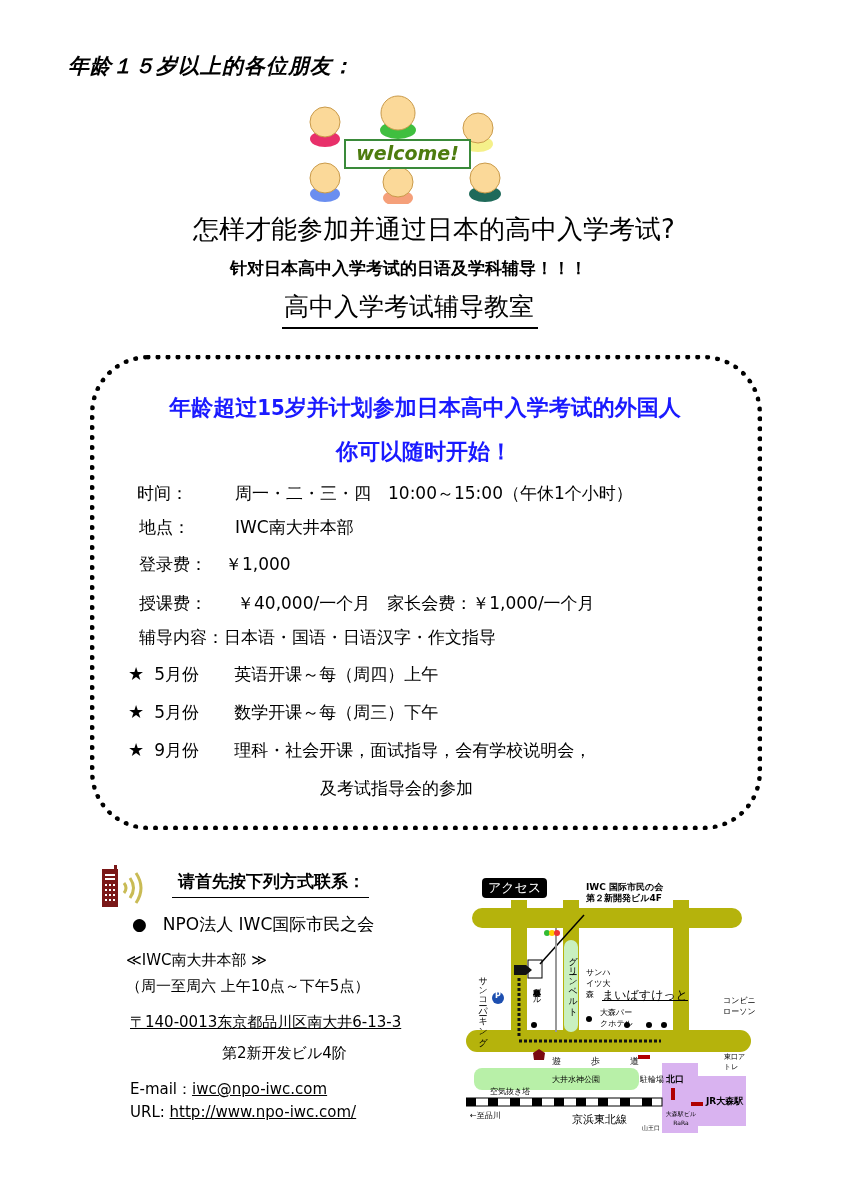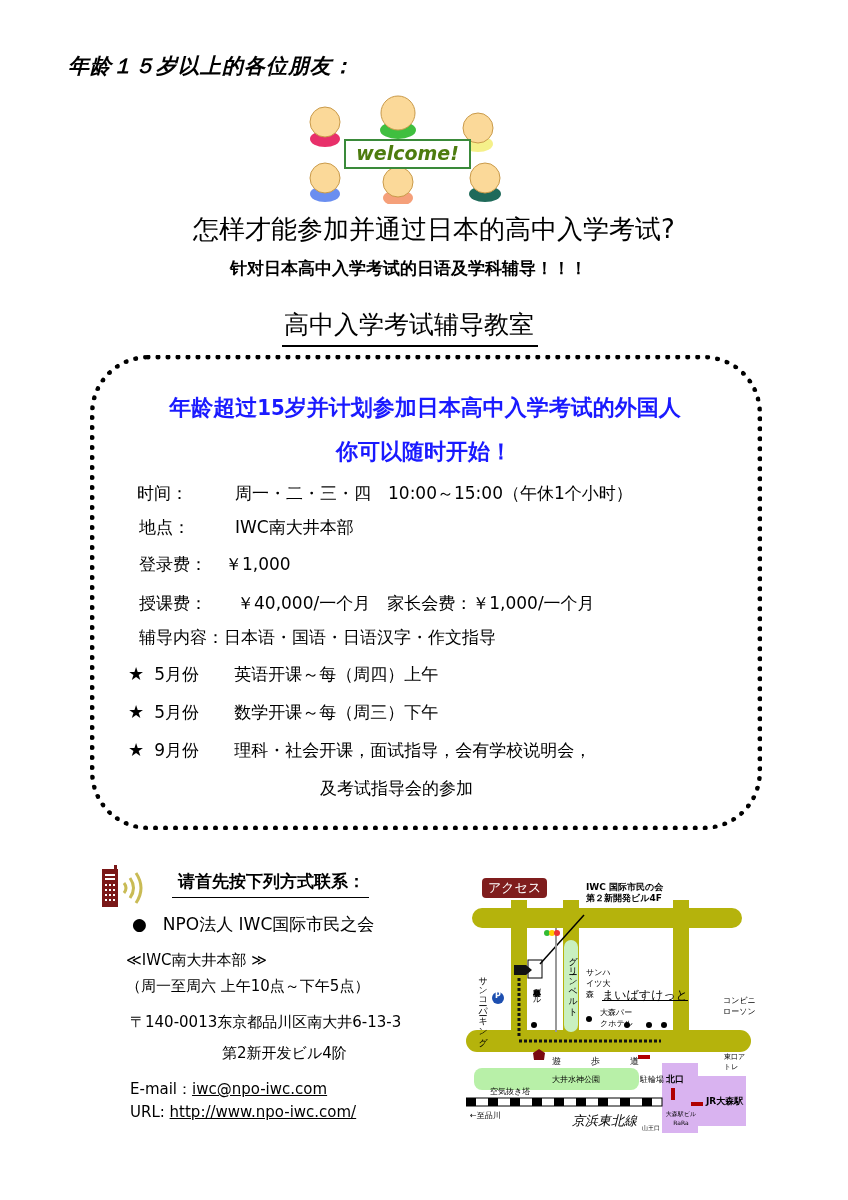--- a/index.html
+++ b/index.html
@@ -6,21 +6,21 @@
   body { width:848px; height:1200px; position:relative; overflow:hidden;
          font-family:"DejaVu Serif", "Liberation Serif", serif; color:#000; }
   .abs { position:absolute; }
   .greeting { left:68px; top:52px; font-size:21px; font-style:italic; font-weight:bold;
               font-family:"DejaVu Sans", "Liberation Sans", sans-serif; letter-spacing:1px; }
   .welcome-art { left:300px; top:92px; width:205px; height:112px; }
   .headline { left:0; width:848px; top:212px; text-align:center; font-size:26px;
               font-family:"DejaVu Sans", "Liberation Sans", sans-serif; padding-left:20px; box-sizing:border-box; }
   .subhead { left:230px; top:257px; font-size:17px; font-weight:bold;
              font-family:Liberation Serif, serif; }
-  .classroom { left:282px; top:308px; font-size:25px; padding:0 4px 4px 2px;
+  .classroom { left:282px; top:290px; font-size:25px; padding:0 4px 4px 2px;
                border-bottom:2px solid #000; font-family:"DejaVu Sans", "Liberation Sans", sans-serif;text-align:right; }
   .box { left:90px; top:355px; width:672px; height:475px; border:5px dotted #000;
          border-radius:58px; box-sizing:border-box; }
   .blue { color:#1a1aff; font-weight:bold; font-size:22px; text-align:center; width:848px; left:0;
           font-family:"DejaVu Sans Condensed","DejaVu Sans", sans-serif; }
   .blue1 { top:393px; padding-left:2px; box-sizing:border-box; }
   .blue2 { top:437px; }
   .row { font-size:17px; font-family:"DejaVu Sans", "Liberation Sans", sans-serif; }
   .row .lbl { display:inline-block; }
   .star { font-size:18px; margin-right:10px; }
@@ -116,21 +116,21 @@
     <path d="M30 13 Q37 23 30 33" stroke="#c9bb55" stroke-width="3" fill="none"></path>
     <path d="M36 8 Q46 23 36 38" stroke="#c9bb55" stroke-width="3" fill="none"></path>
   </svg>
 </div>
 <div class="abs contact">请首先按下列方式联系：</div>
 <div class="abs row" style="left:132px;top:913px;">
   <span style="margin-right:16px">●</span><span>NPO法人 IWC国际市民之会</span>
 </div>
 <div class="abs small" style="left:126px;top:951px;">≪IWC南大井本部 ≫</div>
 <div class="abs small" style="left:126px;top:977px;">（周一至周六 上午10点～下午5点）</div>
-<div class="abs small" style="left:130px;top:1013px;">〒140-0013东京都品川区南大井6-13-3</div>
+<div class="abs small" style="left:130px;top:1013px;text-decoration:underline;">〒140-0013东京都品川区南大井6-13-3</div>
 <div class="abs small" style="left:222px;top:1044px;">第2新开发ビル4阶</div>
 <div class="abs small" style="left:130px;top:1080px;">
   <span>E-mail：</span><span class="link">iwc@npo-iwc.com</span>
 </div>
 <div class="abs small" style="left:130px;top:1103px;">
   <span>URL: </span><span class="link">http://www.npo-iwc.com/</span>
 </div>
 
 <div class="abs map">
   <svg width="300" height="270" viewBox="0 0 300 270">
@@ -178,21 +178,21 @@
           <rect x="44" y="228" width="10" height="8"></rect>
           <rect x="66" y="228" width="10" height="8"></rect>
           <rect x="88" y="228" width="10" height="8"></rect>
           <rect x="110" y="228" width="10" height="8"></rect>
           <rect x="132" y="228" width="10" height="8"></rect>
           <rect x="154" y="228" width="10" height="8"></rect>
           <rect x="176" y="228" width="10" height="8"></rect>
         </g>
     </g>
   </svg>
-  <div class="abs maptxt" style="left:16px;top:8px;background:#7f1d1d;color:#fff;font-size:13px;padding:1px 6px;border-radius:4px;">アクセス</div>
+  <div class="abs maptxt" style="left:16px;top:8px;background:#000000;color:#fff;font-size:13px;padding:1px 6px;border-radius:4px;">アクセス</div>
   <div class="abs maptxt" style="left:120px;top:12px;font-size:9px;line-height:11px;font-weight:bold;">
     <div>IWC 国际市民の会</div>
     <div>第２新開発ビル4F</div>
   </div>
   <div class="abs maptxt" style="left:10px;top:100px;font-size:9px;writing-mode:vertical-rl;">サンコーパーキング</div>
   <div class="abs maptxt" style="left:29px;top:121px;font-size:8px;color:#fff;font-weight:bold;">P</div>
   <div class="abs maptxt" style="left:64px;top:112px;font-size:8px;writing-mode:vertical-rl;height:42px;">小林美容商事ビル</div>
   <div class="abs maptxt" style="left:100px;top:80px;font-size:9px;writing-mode:vertical-rl;">グリーンベルト</div>
   <div class="abs maptxt" style="left:120px;top:97px;font-size:8px;width:26px;">サンハイツ大森</div>
   <div class="abs maptxt" style="left:136px;top:117px;font-size:12px;text-decoration:underline;">まいばすけっと</div>
@@ -203,14 +203,14 @@
   </div>
   <div class="abs maptxt" style="left:24px;top:204px;font-size:8px;margin-top:12px;">空気抜き塔</div>
   <div class="abs maptxt" style="left:86px;top:204px;font-size:8px;">大井水神公園</div>
   <div class="abs maptxt" style="left:174px;top:204px;font-size:8px;">駐輪場</div>
   <div class="abs maptxt" style="left:200px;top:203px;font-size:9px;font-weight:bold;">北口</div>
   <div class="abs maptxt" style="left:258px;top:182px;font-size:7px;width:22px;">東口アトレ</div>
   <div class="abs maptxt" style="left:240px;top:225px;font-size:9px;font-weight:bold;">JR大森駅</div>
   <div class="abs maptxt" style="left:198px;top:240px;font-size:6px;width:34px;text-align:center;">大森駅ビルRaRa</div>
   <div class="abs maptxt" style="left:176px;top:254px;font-size:6px;">山王口</div>
   <div class="abs maptxt" style="left:4px;top:240px;font-size:8px;">←至品川</div>
-  <div class="abs maptxt" style="left:106px;top:242px;font-size:13px;font-style:italic;">京浜東北線</div>
+  <div class="abs maptxt" style="left:106px;top:242px;font-size:11px;">京浜東北線</div>
 </div>
 
 </body></html>

